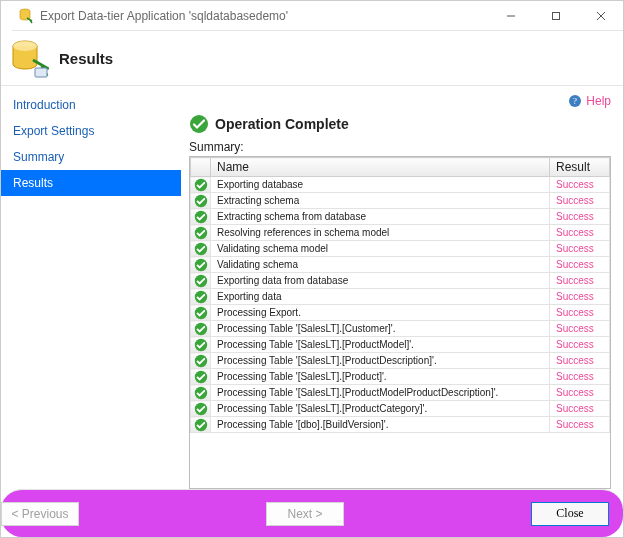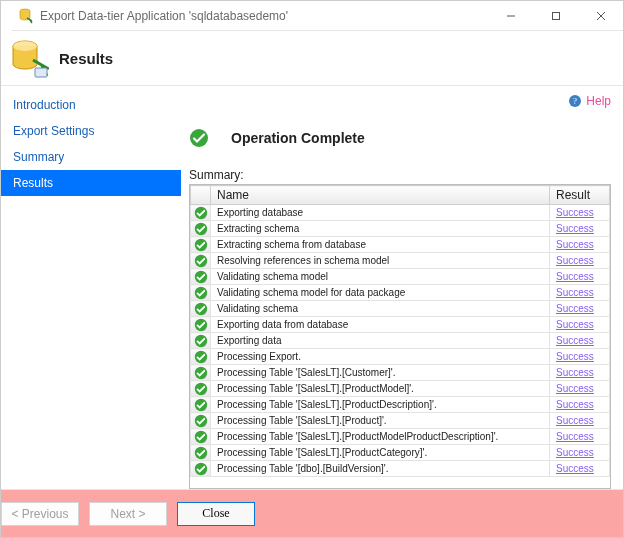--- a/index.html
+++ b/index.html
@@ -74,21 +74,21 @@
     flex-direction: column;
     overflow: hidden;
   }
   .help-row {
     display: flex; justify-content: flex-end; align-items: center; gap: 4px;
     height: 18px; margin-bottom: 4px;
   }
   .help-row .help-icon { width: 14px; height: 14px; }
   .help-link { color: #ec4899; cursor: pointer; }
   .status-row { display: flex; align-items: center; gap: 6px; margin-bottom: 6px; }
-  .status-row h2 { font-size: 14px; font-weight: 700; margin: 16px; color: #222; }
+  .status-row h2 { font-size: 14px; font-weight: 700; margin: 0; color: #222; }
   .check-big { width: 20px; height: 20px; }
   .summary-label { font-size: 12px; margin-bottom: 2px; color: #222; }
   .grid-wrap {
     flex: 1;
     border: 1px solid #bcbcbc;
     overflow-y: scroll;
     background: #fff;
   }
   table.grid { border-collapse: collapse; width: 100%; table-layout: fixed; }
   table.grid th {
@@ -109,31 +109,32 @@
   table.grid td {
     border: 1px solid #e3e3e3;
     padding: 2px 6px;
     font-size: 10px;
     color: #222;
     white-space: nowrap;
     overflow: hidden;
     text-overflow: ellipsis;
   }
   table.grid td .check-sm { width: 14px; height: 14px; vertical-align: middle; }
-  .res-link { color: #8b5cf6; text-decoration: underline; cursor: pointer; }
+  .res-link { color: #ec4899; cursor: pointer; }
   
   .footer {
     height: 48px;
     border-top: 1px solid #e5e5e5;
     display: flex;
     align-items: center;
-    justify-content: flex-start;
+    justify-content: space-between;
     gap: 10px;
     padding-right: 14px;
-    background: #fca5a5;
+    background: #d946ef;
+    border-radius: 21px;
   }
   .btn {
     min-width: 78px;
     height: 24px;
     border: 1px solid #adadad;
     background: #f8f8f8;
     font-size: 12px;
     display: inline-flex; align-items: center; justify-content: center;
     cursor: pointer;
   }
@@ -262,28 +263,20 @@
                   <path d="M3.5 7.4l2.1 2.1 4.7-4.7" stroke="#fff" stroke-width="1.8" fill="none" stroke-linecap="round"></path>
                 </svg></td>
               <td>Validating schema model</td>
               <td class="result-col"><span class="res-link">Success</span></td>
             </tr>
             <tr>
               <td class="rowhdr"><svg class="check-sm" viewBox="0 0 14 14" width="14" height="14">
                   <circle cx="7" cy="7" r="6.2" fill="#3aa53a"></circle>
                   <path d="M3.5 7.4l2.1 2.1 4.7-4.7" stroke="#fff" stroke-width="1.8" fill="none" stroke-linecap="round"></path>
                 </svg></td>
-              <td>Validating schema model for data package</td>
-              <td class="result-col"><span class="res-link">Success</span></td>
-            </tr>
-            <tr>
-              <td class="rowhdr"><svg class="check-sm" viewBox="0 0 14 14" width="14" height="14">
-                  <circle cx="7" cy="7" r="6.2" fill="#3aa53a"></circle>
-                  <path d="M3.5 7.4l2.1 2.1 4.7-4.7" stroke="#fff" stroke-width="1.8" fill="none" stroke-linecap="round"></path>
-                </svg></td>
               <td>Validating schema</td>
               <td class="result-col"><span class="res-link">Success</span></td>
             </tr>
             <tr>
               <td class="rowhdr"><svg class="check-sm" viewBox="0 0 14 14" width="14" height="14">
                   <circle cx="7" cy="7" r="6.2" fill="#3aa53a"></circle>
                   <path d="M3.5 7.4l2.1 2.1 4.7-4.7" stroke="#fff" stroke-width="1.8" fill="none" stroke-linecap="round"></path>
                 </svg></td>
               <td>Exporting data from database</td>
               <td class="result-col"><span class="res-link">Success</span></td>

